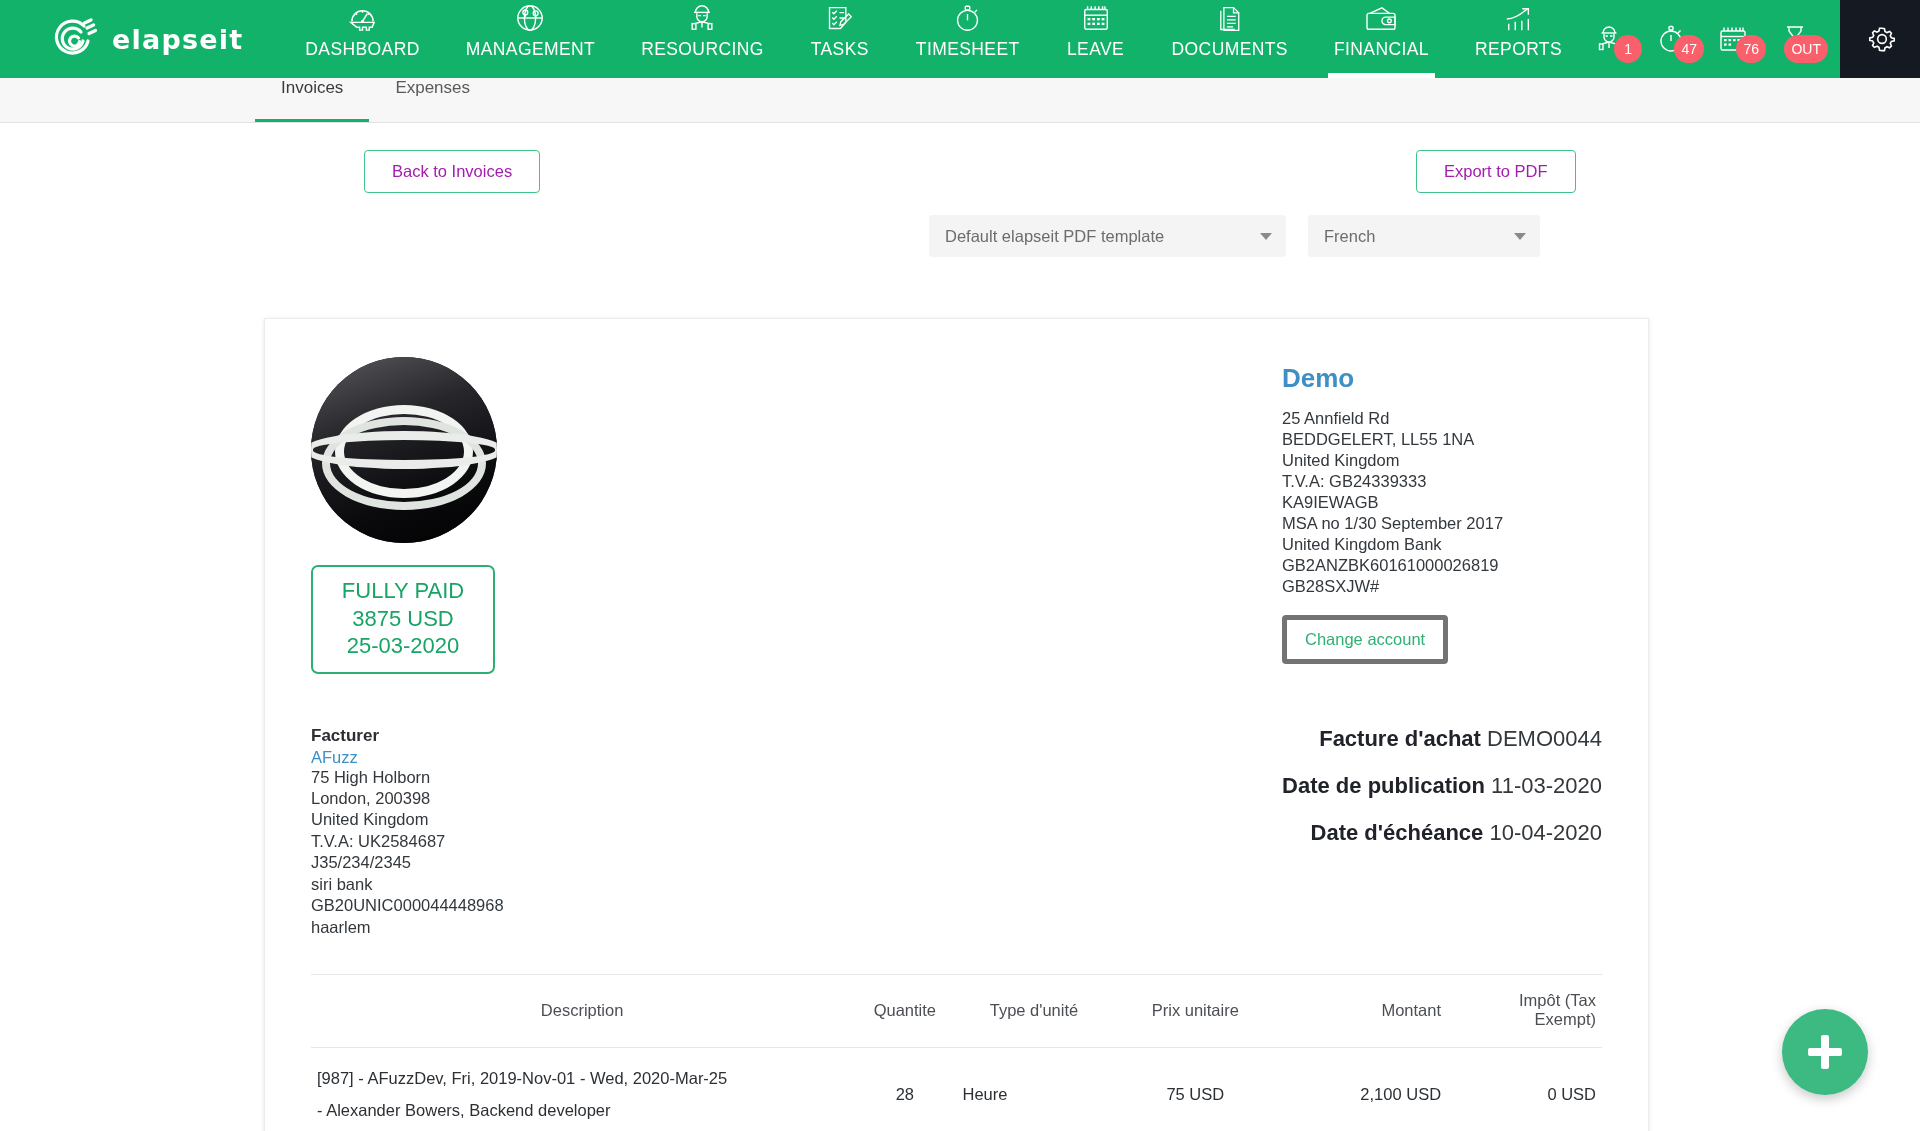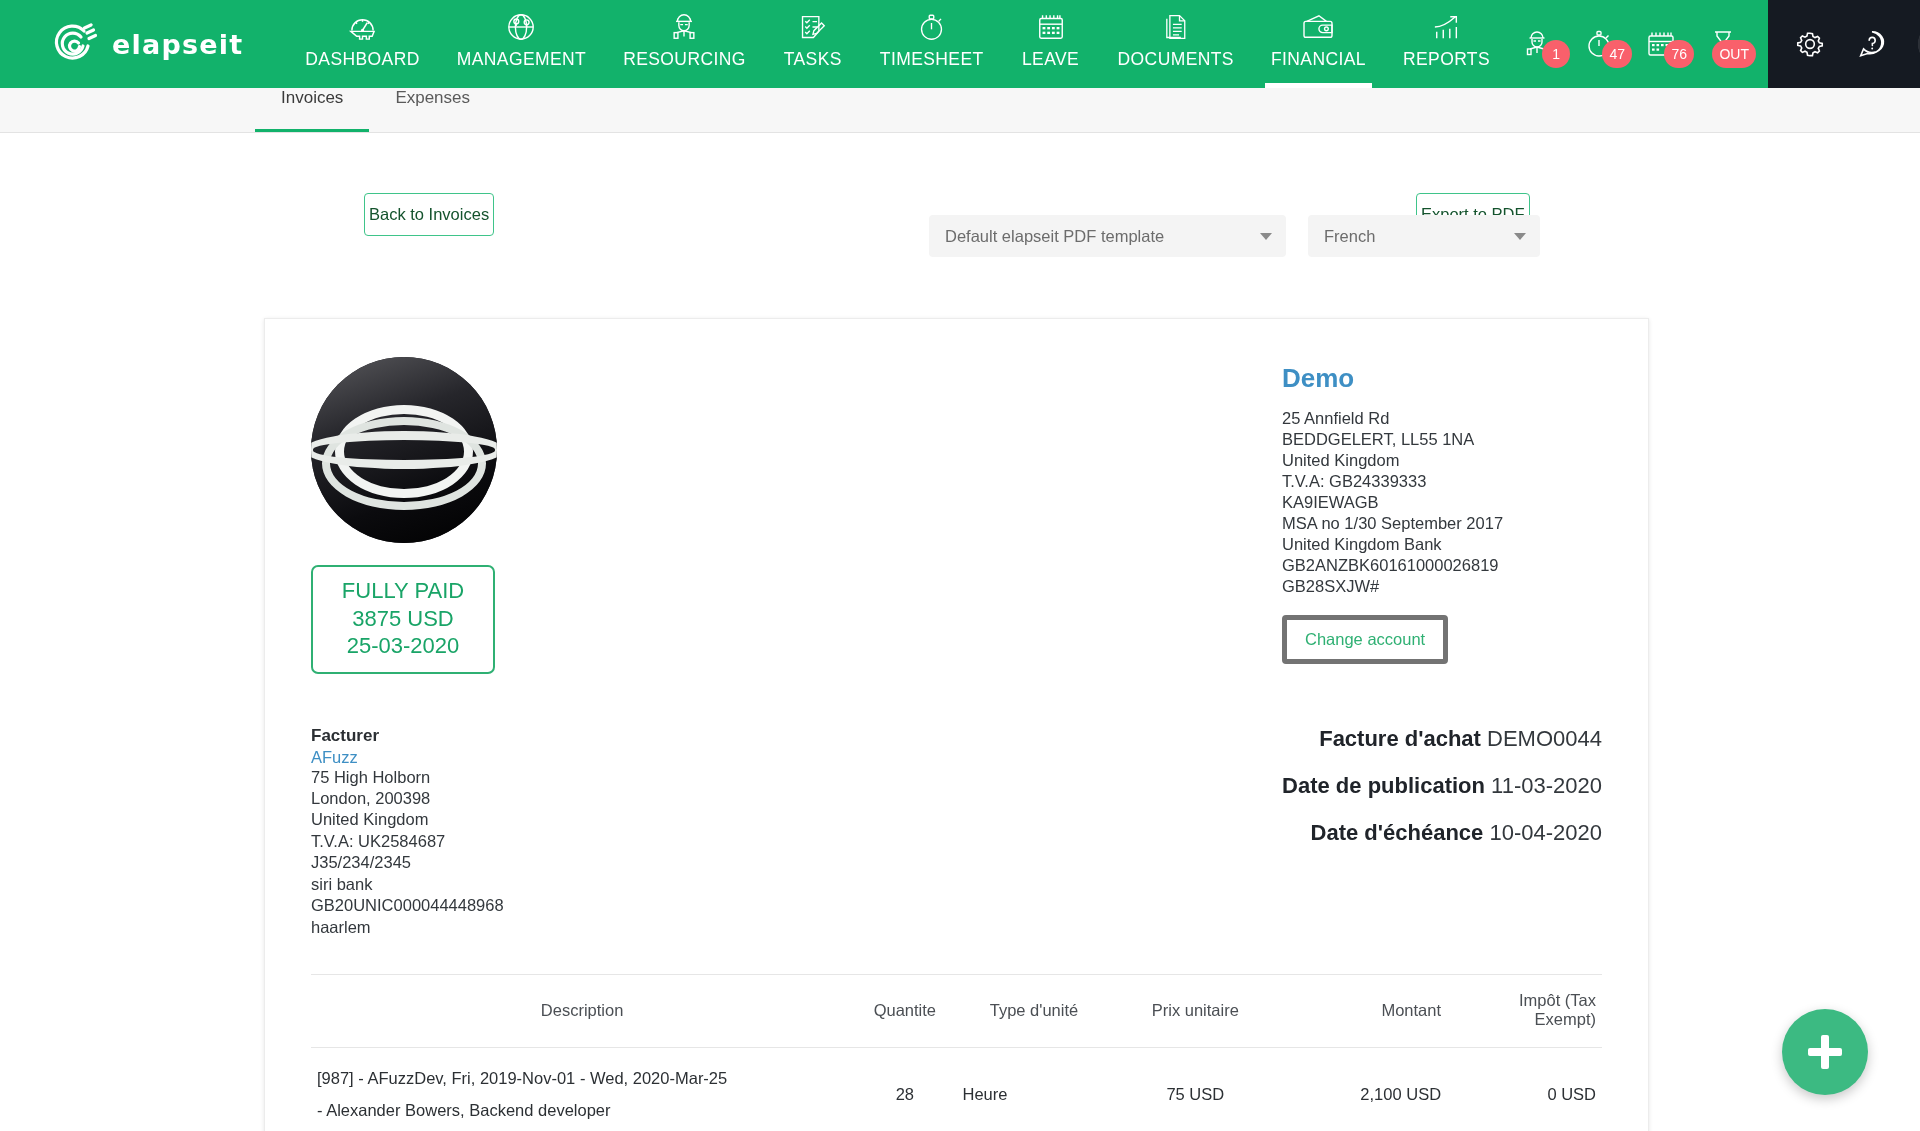--- a/index.html
+++ b/index.html
@@ -9,21 +9,21 @@
     width: 1920px; min-height: 1131px;
     background: #ffffff;
     font-family: "Liberation Sans", sans-serif;
     overflow: hidden;
   }
 
   
   .topbar {
     display: flex;
     align-items: stretch;
-    height: 88px;
+    height: 78px;
     background: #12b26b;
     position: relative;
   }
   .brand {
     display: flex;
     align-items: center;
     gap: 14px;
     padding: 0 28px 0 50px;
     flex: 0 0 auto;
   }
@@ -33,21 +33,21 @@
     font-size: 27px;
     font-weight: bold;
     letter-spacing: 1.2px;
     font-family: "DejaVu Sans", sans-serif;
   }
 
   .navitems {
     display: flex;
     align-items: flex-end;
     flex: 1 1 auto;
-    gap: 5px;
+    gap: 14px;
     padding-left: 18px;
   }
   .navitem {
     display: flex;
     flex-direction: column;
     align-items: center;
     justify-content: flex-end;
     padding: 8px 16px 0 16px;
     height: 100%;
     cursor: pointer;
@@ -148,27 +148,26 @@
   .actionrow {
     position: relative;
     height: 72px;
     background: #fff;
   }
   .btn-outline {
     position: absolute;
     border: 1px solid #3fc48a;
     border-radius: 4px;
     background: #fff;
-    color: #14532d;
+    color: #a21caf;
     font-size: 16.5px;
-    padding: 11px 4px;
+    padding: 11px 27px;
     cursor: pointer;
     font-family: "Liberation Sans", sans-serif;
     white-space: nowrap;
-    margin-top: 43px;
   }
   #back-to-invoices { left: 364px; top: 150px; }
   #export-to-pdf   { left: 1416px; top: 150px; }
 
   
   .selectrow {
     position: absolute;
     top: 215px; left: 0; right: 0;
     display: flex;
     justify-content: flex-start;

